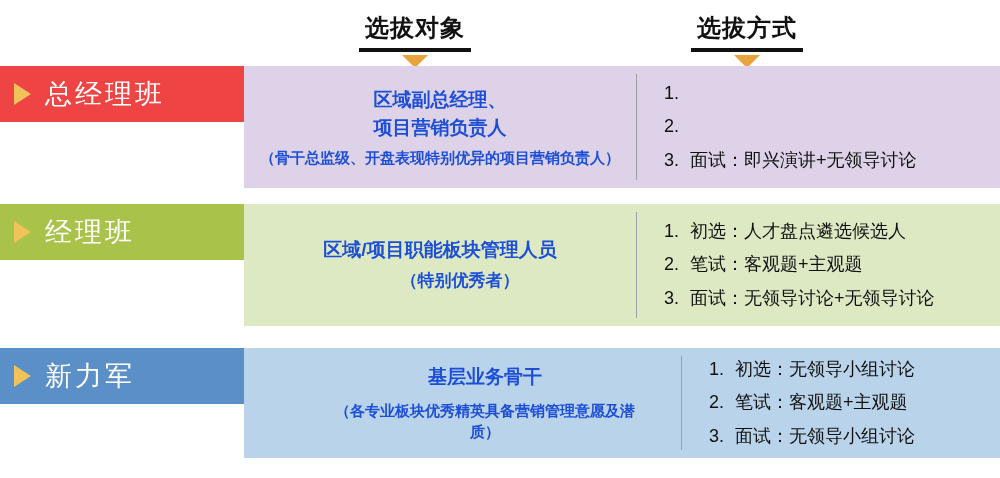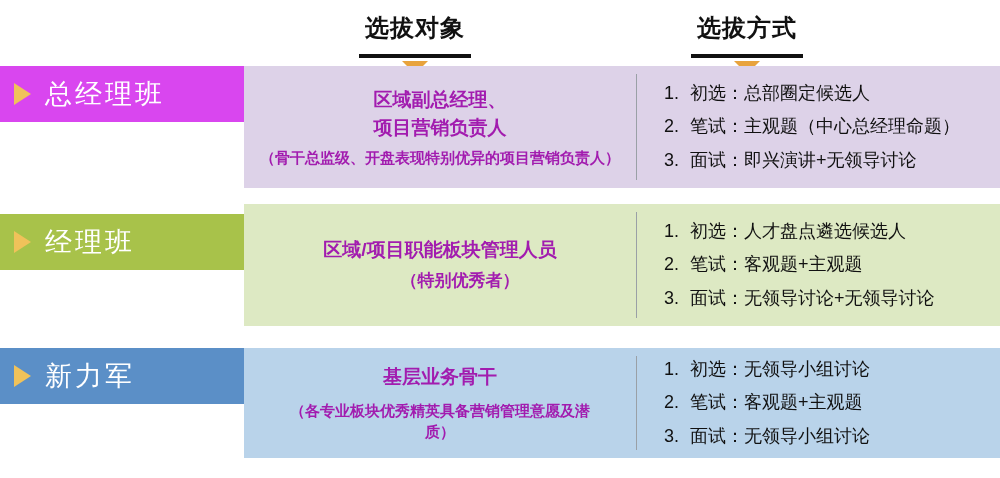--- a/index.html
+++ b/index.html
@@ -24,21 +24,21 @@
   .col-header {
     position: absolute;
     text-align: center;
     font-weight: bold;
     font-size: 24px;
     color: #111;
     letter-spacing: 1px;
   }
   .col-header .htext {
     display: inline-block;
-    padding: 0 6px 10px 6px;
+    padding: 0 6px 4px 6px;
     border-bottom: 4px solid #111;
   }
   .col-header .arrow {
     margin: 3px auto 0 auto;
     width: 0;
     height: 0;
     border-left: 13px solid transparent;
     border-right: 13px solid transparent;
     border-top: 13px solid #e8a33d;
   }
@@ -85,21 +85,21 @@
   }
 
   .panel {
     position: absolute;
     left: 244px;
     top: 0;
     width: 756px;
     height: 122px;
     box-sizing: border-box;
   }
-  #row-2 .panel { height: 110px; }
+  #row-2 .panel { height: 110px; padding-left: 45px; }
   #row-2 .label-box { top: 0; }
 
   .panel-inner {
     position: relative;
     width: 100%;
     height: 100%;
   }
   .divider {
     position: absolute;
     top: 8px;
@@ -114,21 +114,21 @@
     position: absolute;
     left: 0;
     top: 0;
     width: 392px;
     height: 100%;
     display: flex;
     flex-direction: column;
     align-items: center;
     justify-content: center;
     text-align: center;
-    color: #a21caf;
+    color: #1d4ed8;
   }
   .target .t-main {
     font-size: 19px;
     font-weight: bold;
     line-height: 1.5;
   }
   .target .t-sub {
     font-size: 15px;
     line-height: 1.45;
     margin-top: 4px;
@@ -163,23 +163,23 @@
   }
   .method .m-num {
     width: 26px;
     flex: none;
   }
   .method .m-text {
     white-space: nowrap;
   }
 
   
-  .theme-purple .label-box { background: #d946ef; }
+  .theme-purple .label-box { background: #ef4444; }
   .theme-purple .panel { background: #ddd2e8; }
-  .theme-green .label-box { background: #a8c24a; margin-top: 10px; }
+  .theme-green .label-box { background: #a8c24a; }
   .theme-green .panel { background: #dde9c3; }
   .theme-blue .label-box { background: #5b8fc7; }
   .theme-blue .panel { background: #b9d3ea; }
 </style>
 </head>
 <body>
 
 <div class="stage">
 
   <div class="col-header" id="hdr-target">
@@ -201,25 +201,23 @@
       <div class="panel-inner">
         <div class="divider"></div>
         <div class="target">
           <div class="t-main">区域副总经理、</div>
           <div class="t-main">项目营销负责人</div>
           <div class="t-sub">（骨干总监级、开盘表现特别优异的项目营销负责人）</div>
         </div>
         <div class="method">
           <div class="m-item">
             <span class="m-num">1.</span>
-            <span class="m-text">初选：总部圈定候选人</span>
           </div>
           <div class="m-item">
             <span class="m-num">2.</span>
-            <span class="m-text">笔试：主观题（中心总经理命题）</span>
           </div>
           <div class="m-item">
             <span class="m-num">3.</span>
             <span class="m-text">面试：即兴演讲+无领导讨论</span>
           </div>
         </div>
       </div>
     </div>
   </div>
 

